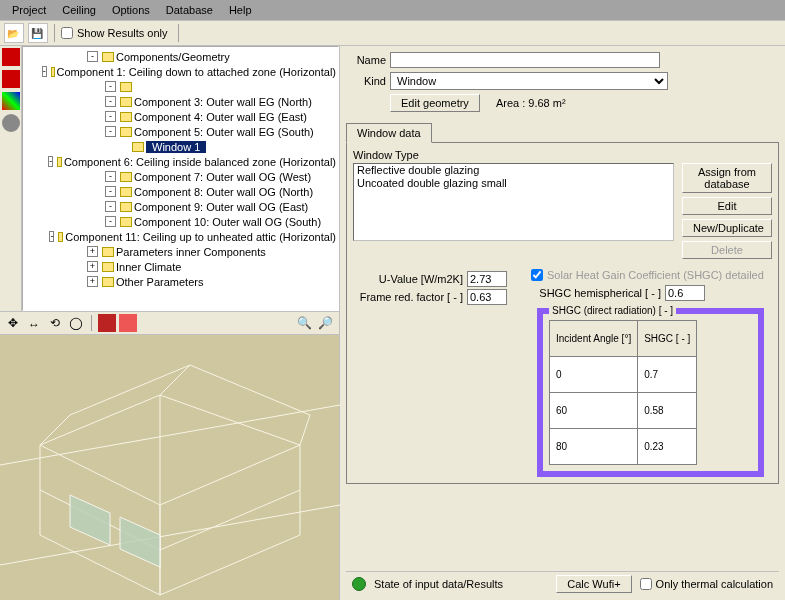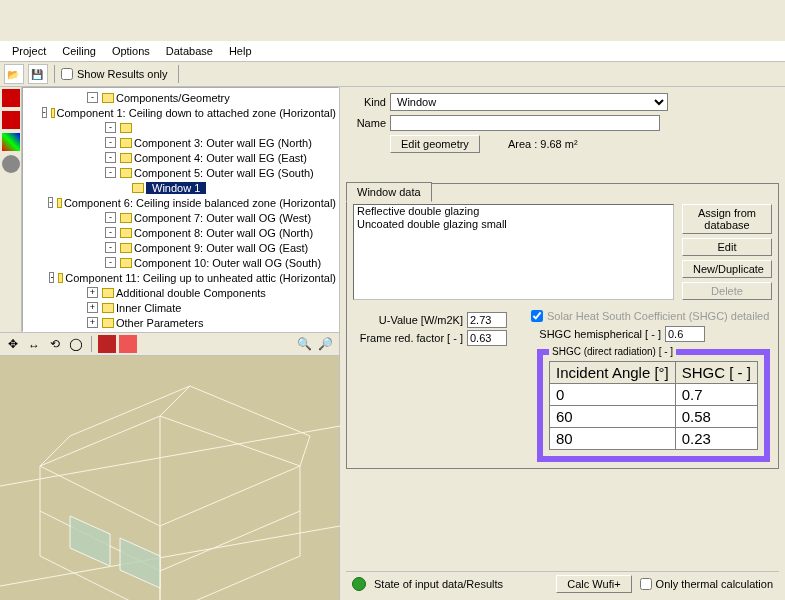--- a/index.html
+++ b/index.html
@@ -1,17 +1,17 @@
 <!DOCTYPE html>
 <html><head>
 <meta charset="utf-8">
 <style>
 * { box-sizing: border-box; margin: 0; padding: 0; font-family: "Tahoma", sans-serif; font-size: 11px; }
 body { width: 785px; height: 600px; background: #ece9d8; overflow: hidden; display: flex; flex-direction: column; }
-.menubar { display: flex; background: #ffffff; border-bottom: 1px solid #c0c0c0; padding: 2px 4px; margin-top: 41px; }
+.menubar { display: flex; background: #a3a3a3; border-bottom: 1px solid #c0c0c0; padding: 2px 4px; }
 .menubar span { padding: 2px 8px; cursor: default; }
 .toolbar { display: flex; align-items: center; background: #ece9d8; border-bottom: 1px solid #c0c0c0; padding: 2px 4px; gap: 4px; }
 .tbtn { width: 20px; height: 20px; border: 1px solid #c0c0c0; background: #fff; display: flex; align-items: center; justify-content: center; font-size: 10px; }
 .project-path { margin-left: 12px; }
 .main { flex: 1; display: flex; min-height: 0; }
 .left-col { width: 340px; display: flex; flex-direction: column; border-right: 1px solid #c0c0c0; }
 .side-icons { width: 22px; display: flex; flex-direction: column; gap: 4px; padding: 2px; background: #ece9d8; border-right: 1px solid #c0c0c0; }
 .side-icons div { width: 18px; height: 18px; }
 .tree-wrap { flex: 1; display: flex; min-height: 0; }
 .tree { flex: 1; background: #fff; overflow: auto; padding: 2px; border: 1px inset #fff; }
@@ -23,33 +23,33 @@
 .viz-toolbar { display: flex; align-items: center; gap: 3px; padding: 2px 4px; border-top: 1px solid #c0c0c0; border-bottom: 1px solid #c0c0c0; background: #ece9d8; }
 .viz-toolbar .vbtn { width: 18px; height: 18px; display: flex; align-items: center; justify-content: center; font-size: 12px; }
 .viz { flex: 1; background: #cfc7a0; position: relative; }
 .viz svg { position: absolute; top: 0; left: 0; }
 .right-col { flex: 1; display: flex; flex-direction: column; background: #ece9d8; padding: 4px 6px; min-height: 0; overflow: hidden; }
 .row { display: flex; align-items: center; margin: 2px 0; gap: 4px; }
 .row label { width: 40px; text-align: right; }
 input[type=text], select { border: 1px solid #808080; background: #fff; padding: 1px 2px; font-size: 11px; }
 .btn { background: #ece9d8; border: 1px solid #808080; border-top-color: #fff; border-left-color: #fff; padding: 2px 10px; text-align: center; cursor: default; }
 .tabstrip { display: flex; margin-top: 8px; border-bottom: 1px solid #808080; }
-.tab { padding: 3px 10px; border: 1px solid #808080; border-bottom: none; background: #ece9d8; margin-right: 2px; position: relative; top: 19px; }
+.tab { padding: 3px 10px; border: 1px solid #808080; border-bottom: none; background: #ece9d8; margin-right: 2px; position: relative; top: 1px; }
 .tab.active { background: #ece9d8; border-bottom: 1px solid #ece9d8; }
 .panel { border: 1px solid #808080; border-top: none; padding: 6px; background: #ece9d8; }
-.wtype-list { height: 96px; border: 1px inset #c0c0c0; background: #fff; overflow: auto; }
+.wtype-list { height: 78px; border: 1px inset #c0c0c0; background: #fff; overflow: auto; }
 .wtype-list div { padding: 0 3px; line-height: 13px; }
 .wtype-list .hl { background: #0a246a; color: #fff; }
 .side-btns { width: 90px; display: flex; flex-direction: column; gap: 4px; }
 .side-btns .btn { width: 100%; font-size: 11px; }
 .disabled { color: #9a9a9a; }
 fieldset { border: 6px solid #8b5cf6; padding: 4px 6px 6px; margin-left: 6px; }
 legend { padding: 0 3px; font-size: 10px; }
 table.shgc { border-collapse: collapse; background: #fff; }
-table.shgc th, table.shgc td { border: 1px solid #808080; padding: 2px 6px; font-size: 15px; font-weight: normal; text-align: left; }
+table.shgc th, table.shgc td { border: 1px solid #808080; padding: 12px 6px; font-size: 10px; font-weight: normal; text-align: left; }
 table.shgc th { background: #ece9d8; text-align: center; }
 .status { display: flex; align-items: center; gap: 8px; border-top: 1px solid #c0c0c0; padding: 3px 6px; background: #ece9d8; }
 .status .dot { width: 14px; height: 14px; border-radius: 50%; background: #2a9d2a; border: 1px solid #1a6d1a; }
 .chk { display: flex; align-items: center; gap: 4px; }
 .chk input { width: 12px; height: 12px; }
 </style>
 </head>
 <body>
 
 <div class="menubar">
@@ -155,21 +155,21 @@
           <div class="tree-row">
             <span class="sp" style="width:78px"></span>
             <span class="exp">-</span>
             <span class="ic"></span>
             <span class="">Component 11: Ceiling up to unheated attic (Horizontal)</span>
           </div>
           <div class="tree-row">
             <span class="sp" style="width:60px"></span>
             <span class="exp">+</span>
             <span class="ic"></span>
-            <span class="">Additional double Components</span>
+            <span class="">Parameters inner Components</span>
           </div>
           <div class="tree-row">
             <span class="sp" style="width:60px"></span>
             <span class="exp">+</span>
             <span class="ic"></span>
             <span class="">Inner Climate</span>
           </div>
           <div class="tree-row">
             <span class="sp" style="width:60px"></span>
             <span class="exp">+</span>
@@ -206,30 +206,30 @@
           <line x1="0" y1="130" x2="340" y2="70"></line>
         </g>
         <polygon points="70,160 110,178 110,210 70,192" fill="#b8d0b8" stroke="#fff" opacity="0.8"></polygon>
         <polygon points="120,182 160,200 160,232 120,214" fill="#b8d0b8" stroke="#fff" opacity="0.8"></polygon>
       </svg>
     </div>
   </div>
 
   <div class="right-col">
     <div class="row">
+      <label>Name</label>
+      <input type="text" style="width: 270px;" value="">
+    </div>
+    <div class="row">
       <label>Kind</label>
       <select style="width:278px">
         <option>Window</option>
       </select>
     </div>
-    <div class="row">
-      <label>Name</label>
-      <input type="text" style="width: 270px;" value="">
-    </div>
-    <div class="row" style="margin-left:44px;gap:28px">
+    <div class="row" style="margin-left:44px;gap:16px">
       <button class="btn">Edit geometry</button>
       <span>
         <span>Area :</span> <span>9.68 m²</span>
       </span>
     </div>
 
     <div class="tabstrip">
       <div class="tab active">Window data</div>
     </div>
     <div class="panel">
@@ -254,21 +254,21 @@
             <input type="text" style="width: 40px;" value="2.73">
           </div>
           <div class="row">
             <label style="width:110px">Frame red. factor [ - ]</label>
             <input type="text" style="width: 40px;" value="0.63">
           </div>
         </div>
         <div>
           <label class="chk disabled">
             <input type="checkbox" checked="" style="">
-              <span>Solar Heat South Coefficient (SHGC) detailed</span>
+              <span>Solar Heat Gain Coefficient (SHGC) detailed</span>
           </label>
           <div class="row" style="margin-top:4px">
             <label style="width:130px">SHGC hemispherical [ - ]</label>
             <input type="text" style="width: 40px;" value="0.6">
           </div>
           <fieldset style="margin-top:4px">
             <legend>SHGC (direct radiation) [ - ]</legend>
             <table class="shgc">
               <tbody>
                   <tr>

